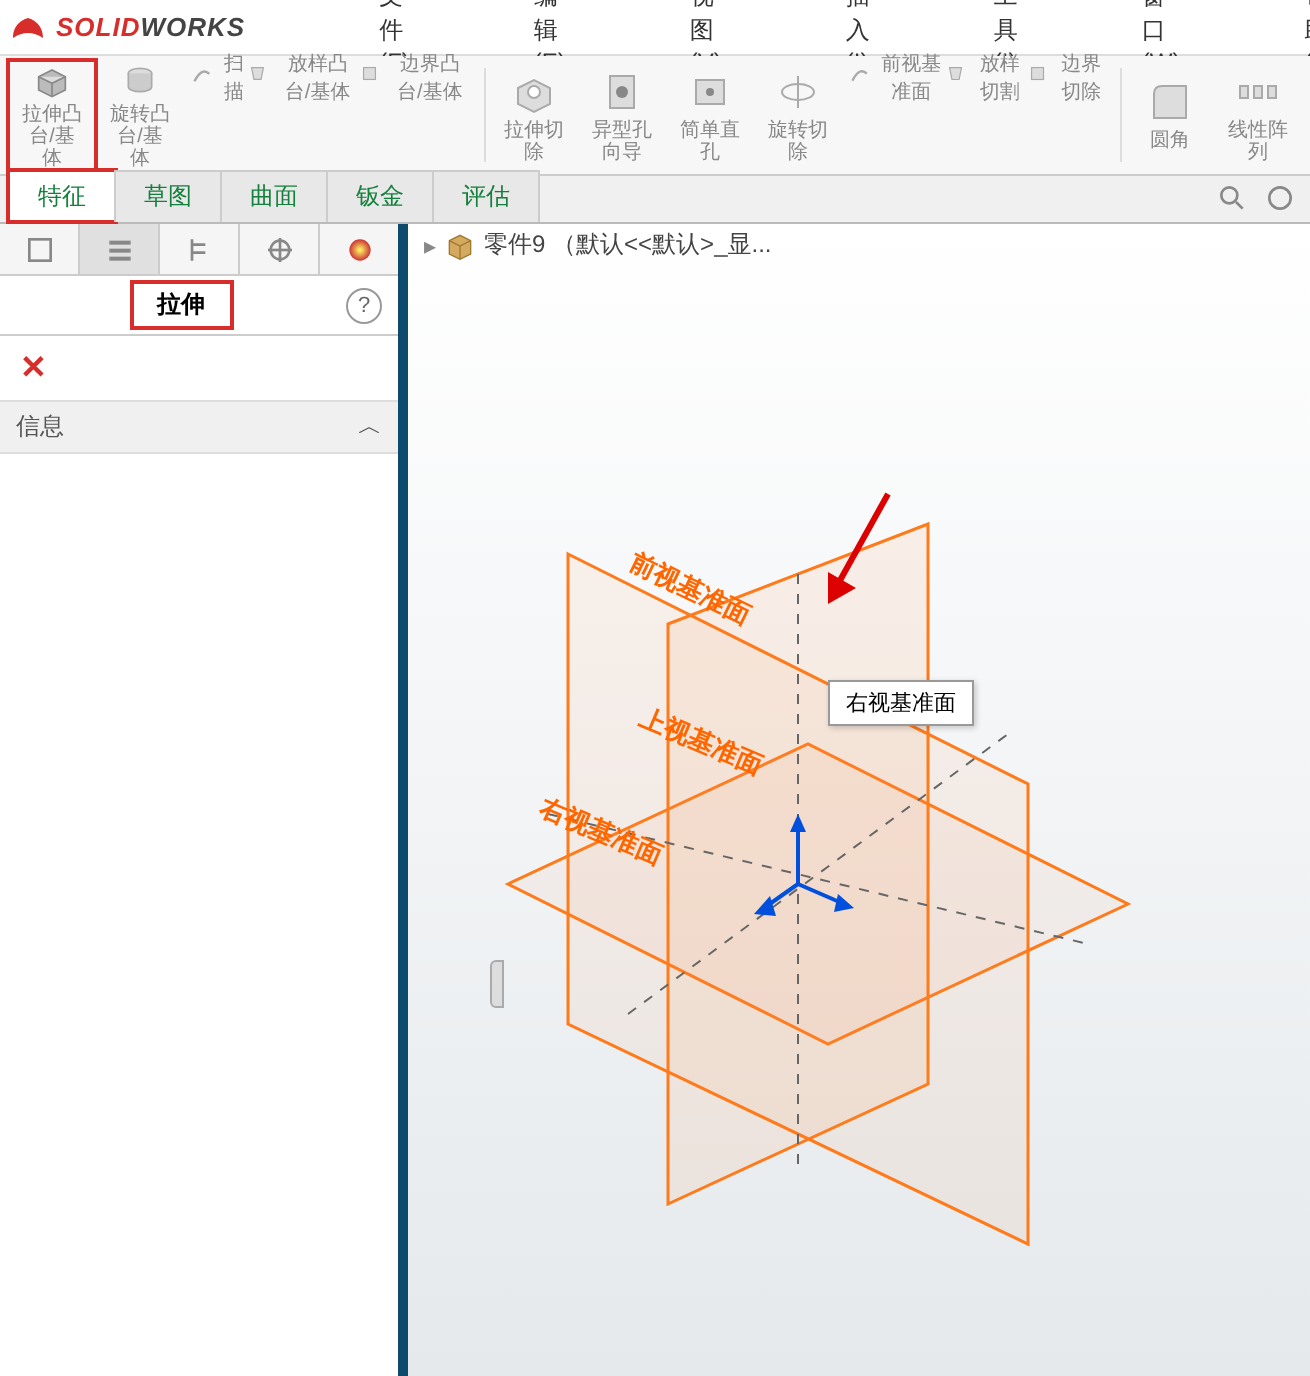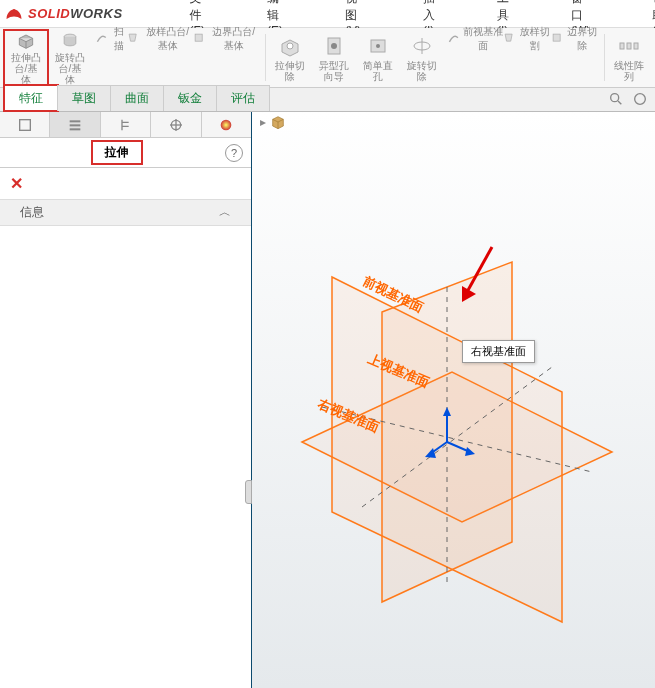--- a/index.html
+++ b/index.html
@@ -26,33 +26,33 @@
 .rrow .sicon { width: 14px; height: 14px; display: inline-block; }
 
 .tabs { height: 24px; background: #f0f0f0; display: flex; align-items: flex-end; border-bottom: 1px solid #bbb; padding-left: 4px; position: relative; }
 .tab { padding: 4px 14px; background: #e8e8e8; border: 1px solid #ccc; border-bottom: none; margin-right: -1px; cursor: pointer; font-size: 12px; color: #15803d; }
 .tab.active { background: #fff; }
 .tab.hl { outline: 2px solid #D72E2B; outline-offset: -1px; }
 .tabs .ticons { position: absolute; right: 6px; top: 2px; display: flex; gap: 6px; }
 .ticons span { width: 18px; height: 18px; display: flex; align-items: center; justify-content: center; color: #888; }
 
 .main { display: flex; height: 576px; }
-.sidebar { width: 252px; border-right: 1px solid #0c4a6e; background: #fff; display: flex; flex-direction: column; }
+.sidebar { width: 204px; border-right: 5px solid #0c4a6e; background: #fff; display: flex; flex-direction: column; }
 .side-tabs { height: 26px; display: flex; border-bottom: 1px solid #ccc; }
 .side-tab { flex: 1; display: flex; align-items: center; justify-content: center; border-right: 1px solid #ccc; background: #f5f5f5; }
 .side-tab.active { background: #e0e0e0; }
 .side-tab:last-child { border-right: none; }
 
 .feature-hdr { display: flex; align-items: center; justify-content: space-between; padding: 4px 8px; border-bottom: 1px solid #ccc; }
 .feature-hdr .fname { outline: 2px solid #D72E2B; padding: 2px 12px; font-weight: bold; background: #fff; }
 .helpq { width: 18px; height: 18px; border: 1px solid #999; border-radius: 50%; display: flex; align-items: center; justify-content: center; color: #666; font-size: 11px; }
 
 .close-x { color: #D72E2B; font-size: 16px; font-weight: bold; padding: 6px 10px; }
 
-.info-hdr { display: flex; justify-content: space-between; padding: 4px 20px; background: #f0f0f0; color: #555; border-top: 1px solid #ddd; border-bottom: 1px solid #ddd; cursor: pointer; }
+.info-hdr { display: flex; justify-content: space-between; padding: 4px 8px; background: #f0f0f0; color: #555; border-top: 1px solid #ddd; border-bottom: 1px solid #ddd; cursor: pointer; }
 .info-msg { background: #FAFBC2; padding: 6px 8px; font-size: 12px; color: #333; outline: 2px solid #D72E2B; outline-offset: -1px; }
 
 .viewport { flex: 1; position: relative; background: linear-gradient(#fff, #e5e9ec); overflow: hidden; }
 .vp-svg { position: absolute; top: 0; left: 0; }
 .breadcrumb { position: absolute; top: 2px; left: 8px; font-size: 12px; color: #444; display: flex; align-items: center; gap: 4px; }
 .breadcrumb .arr { color: #888; }
 .tooltip { position: absolute; background: #fff; border: 1px solid #999; padding: 3px 8px; font-size: 11px; box-shadow: 1px 1px 3px rgba(0,0,0,0.2); }
 
 .red-arrow { position: absolute; }
 
@@ -177,20 +177,26 @@
         <span>放样切割</span>
       </div>
     <div class="rrow">
         <span class="sicon"><svg viewBox="0 0 16 16">
             <rect x="3" y="3" width="10" height="10" fill="#ddd" stroke="#aaa"></rect>
           </svg></span>
         <span>边界切除</span>
       </div>
   </div>
   <div class="rsep"></div>
+  <div class="rgroup big">
+    <svg class="ricon" viewBox="0 0 24 24">
+        <path d="M4 20 L4 8 Q4 4 8 4 L20 4 L20 20 Z" fill="#ddd" stroke="#aaa"></path>
+      </svg>
+    <div class="rtxt">圆角</div>
+  </div>
   <div class="rgroup big">
     <svg class="ricon" viewBox="0 0 24 24">
         <rect x="3" y="9" width="4" height="6" fill="#ddd" stroke="#aaa"></rect>
         <rect x="10" y="9" width="4" height="6" fill="#ddd" stroke="#aaa"></rect>
         <rect x="17" y="9" width="4" height="6" fill="#ddd" stroke="#aaa"></rect>
       </svg>
     <div class="rtxt" style="white-space:pre-line">线性阵
 列</div>
   </div>
 </div>
@@ -267,20 +273,21 @@
     </div>
   </div>
 
   <div class="viewport">
     <div class="breadcrumb">
       <span class="arr">▸</span>
       <svg width="16" height="16" viewBox="0 0 24 24">
           <path fill="#d4a960" stroke="#a07830" d="M4 8 L12 4 L20 8 L20 18 L12 22 L4 18 Z"></path>
           <path fill="none" stroke="#a07830" d="M4 8 L12 12 L20 8 M12 12 L12 22"></path>
         </svg>
+      <span>零件9 （默认&lt;&lt;默认&gt;_显...</span>
     </div>
 
     <svg class="vp-svg" width="403" height="576">
 
       <polygon points="50,330 200,260 360,340 210,410" fill="#ff9040" fill-opacity="0.06" stroke="#ff7a1a" stroke-width="1.5"></polygon>
 
       <polygon points="130,200 260,150 260,430 130,490" fill="#ff9040" fill-opacity="0.10" stroke="#ff7a1a" stroke-width="1.5"></polygon>
 
       <polygon points="80,165 310,280 310,510 80,400" fill="#ff9040" fill-opacity="0.08" stroke="#ff7a1a" stroke-width="1.5"></polygon>
 

